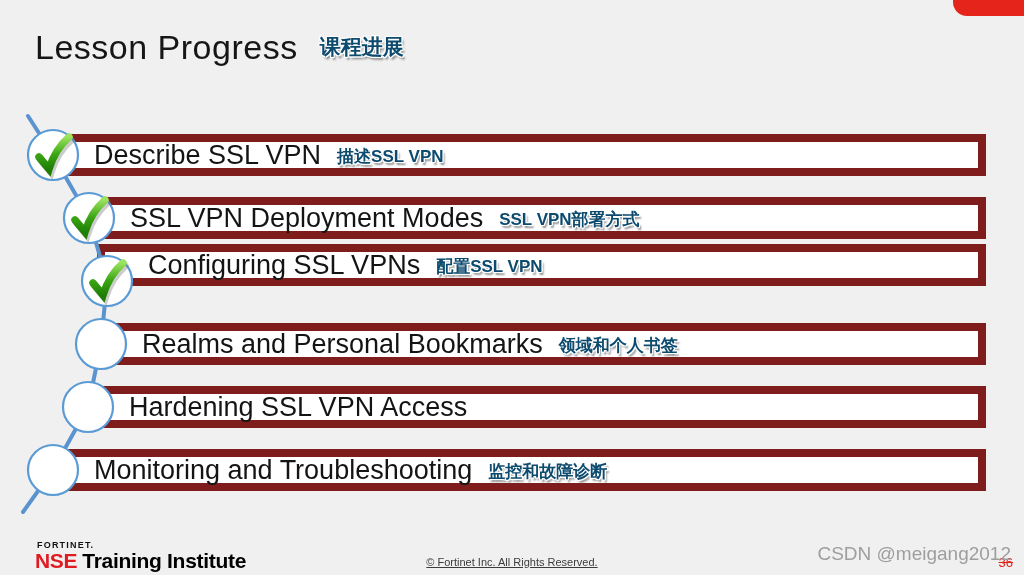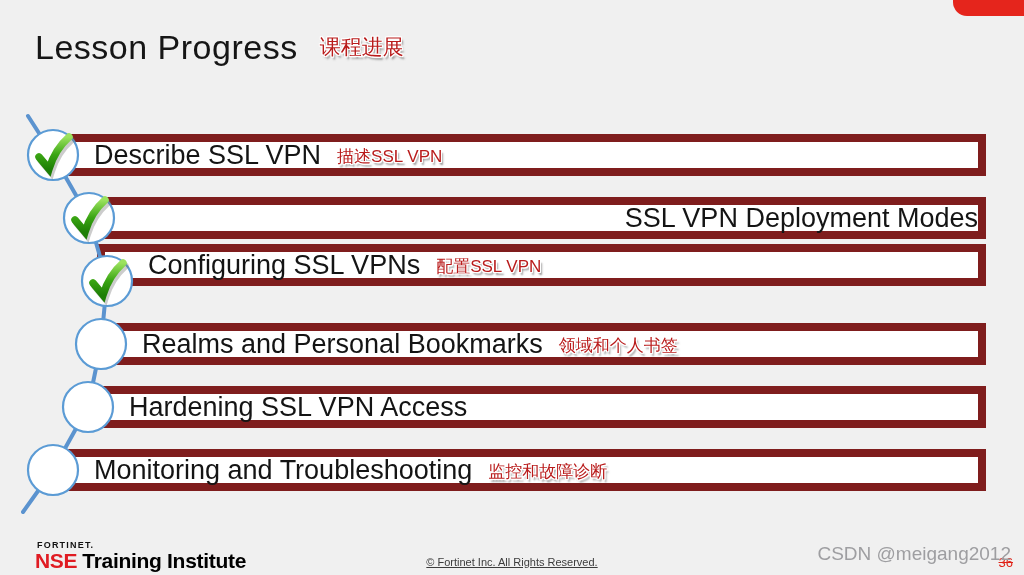--- a/index.html
+++ b/index.html
@@ -8,21 +8,21 @@
     position:relative; width:1024px; height:575px;
     background:#f0f0f0; overflow:hidden; margin:0 auto;
   }
   .corner-tab{
     position:absolute; top:0; right:0; width:71px; height:16px;
     background:#e5251c; border-bottom-left-radius:14px;
   }
   .title-row{ position:absolute; left:35px; top:28px; white-space:nowrap; }
   .title-en{ font-size:34px; color:#161616; letter-spacing:0.5px; }
   .cn{
-    color:#b91c1c; font-weight:normal;
+    color:#0c4a6e; font-weight:bold;
     text-shadow:
       -1px -1px 0 #fff, 1px -1px 0 #fff, -1px 1px 0 #fff, 1px 1px 0 #fff,
       -1px 0 0 #fff, 1px 0 0 #fff, 0 -1px 0 #fff, 0 1px 0 #fff,
       2px 3px 2px rgba(100,100,100,0.75);
   }
   .title-cn{ font-size:21px; margin-left:22px; vertical-align:5px; }
   #items .bar{
     position:absolute; height:42px; background:#ffffff;
     border:8px solid #7f1d1d; box-sizing:border-box;
     display:flex; align-items:center; white-space:nowrap;
@@ -58,22 +58,23 @@
 
   <div class="title-row">
     <span class="title-en">Lesson Progress</span><span class="cn title-cn">课程进展</span>
   </div>
 
   <div id="items">
       <div class="bar" style="left: 43px; top: 134px; width: 943px; padding-left: 43px;">
       <span class="en">Describe SSL VPN</span>
       <span class="cn cn-label">描述SSL VPN</span>
     </div>
-      <div class="bar" style="left: 79px; top: 197px; width: 907px; padding-left: 43px; justify-content: flex-end;">
+      <div class="bar" style="left: 79px; top: 197px; width: 907px; padding-left: 43px;">
       <span class="en">SSL VPN Deployment Modes</span>
+      <span class="cn cn-label">SSL VPN部署方式</span>
     </div>
       <div class="bar" style="left: 97px; top: 244px; width: 889px; padding-left: 43px;">
       <span class="en">Configuring SSL VPNs</span>
       <span class="cn cn-label">配置SSL VPN</span>
     </div>
       <div class="bar" style="left: 91px; top: 323px; width: 895px; padding-left: 43px;">
       <span class="en">Realms and Personal Bookmarks</span>
       <span class="cn cn-label">领域和个人书签</span>
     </div>
       <div class="bar" style="left: 78px; top: 386px; width: 908px; padding-left: 43px; text-align: right;">

